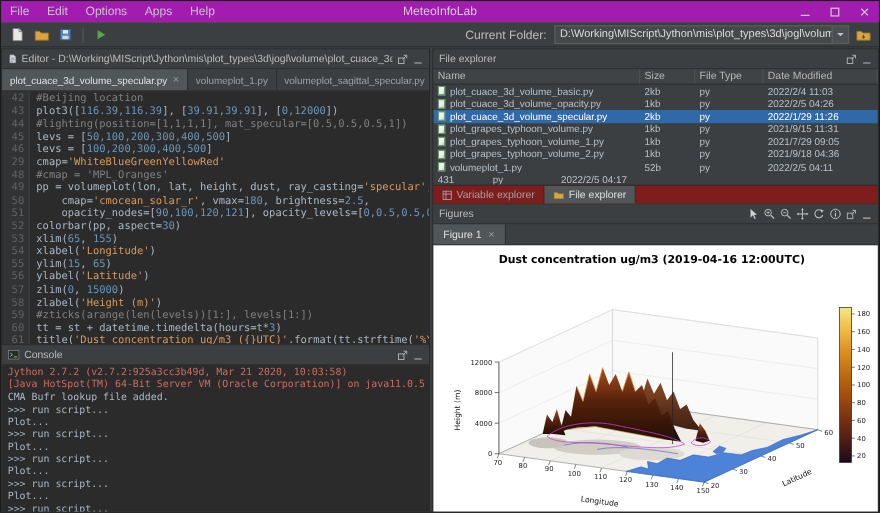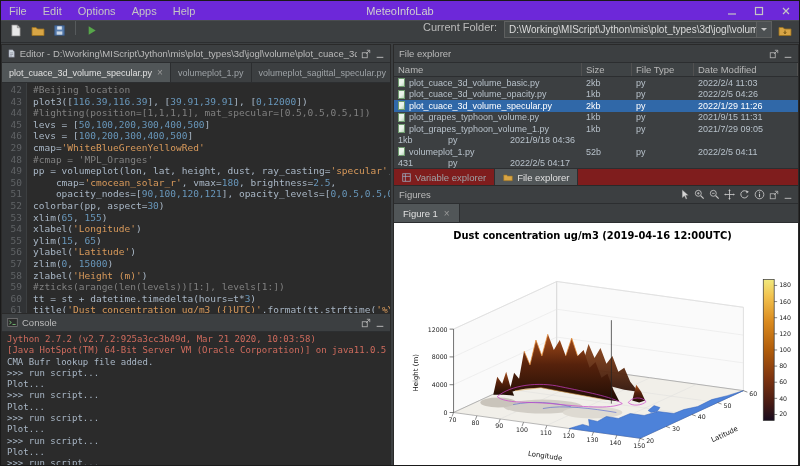--- a/index.html
+++ b/index.html
@@ -1,27 +1,27 @@
 <!DOCTYPE html>
 <html><head>
 <meta charset="utf-8">
 <style>
   * { box-sizing: border-box; margin: 0; padding: 0; }
   body { background:#1e1e1e; font-family:"Liberation Sans",sans-serif; }
   .app { position:relative; width:800px; height:466px; background:#3c3f41; color:#bbbbbb; overflow:hidden; border:1px solid #1a1a1a; }
 
   
-  .menubar { height:19px; display:flex; align-items:center; background:#6d28d9; position:relative; }
+  .menubar { height:19px; display:flex; align-items:center; background:#a21caf; position:relative; }
   .menu-item { padding:0 8px; font-size:11px; color:#c5c5c5; cursor:default; }
   .app-title { position:absolute; left:50%; transform:translateX(-50%); font-size:11px; color:#cfcfcf; }
   .win-controls { margin-left:auto; display:flex; }
   .win-btn { width:27px; height:19px; display:flex; align-items:center; justify-content:center; }
 
   
-  .toolbar { height:23px; display:flex; align-items:flex-start; gap:3px; padding:0 5px; border-top:1px solid #4a4d4f; border-bottom:1px solid #2c2e30; background:#3c3f41; }
+  .toolbar { height:23px; display:flex; align-items:center; gap:3px; padding:0 5px; border-top:1px solid #4a4d4f; border-bottom:1px solid #2c2e30; background:#3c3f41; }
   .tb-btn { width:19px; height:19px; display:flex; align-items:center; justify-content:center; border-radius:2px; }
   .tb-sep { width:1px; height:14px; background:#565a5c; margin:0 3px; }
   .tb-spacer { flex:1; }
   .folder-label { font-size:11px; color:#bbb; margin-right:4px; white-space:nowrap; }
   .folder-combo { width:268px; height:17px; background:#45494a; border:1px solid #5e6060; display:flex; align-items:center; font-size:10px; color:#dcdcdc; }
   .combo-text { flex:1; padding:0 4px; white-space:nowrap; overflow:hidden; }
   .combo-arrow { width:15px; height:100%; background:#4c5052; border-left:1px solid #5e6060; display:flex; align-items:center; justify-content:center; }
   .combo-arrow:after { content:""; border:3.5px solid transparent; border-top-color:#c5c5c5; margin-top:3px; }
 
   
@@ -298,20 +298,24 @@
               <div class="frow">
                 <div class="fc fc-name">
                   <span class="ficon"></span>
                   <span>plot_grapes_typhoon_volume_1.py</span>
                 </div>
                 <div class="fc fc-size">1kb</div>
                 <div class="fc fc-type">py</div>
                 <div class="fc fc-date">2021/7/29 09:05</div>
               </div>
               <div class="frow">
+                <div class="fc fc-name">
+                  <span class="ficon"></span>
+                  <span>plot_grapes_typhoon_volume_2.py</span>
+                </div>
                 <div class="fc fc-size">1kb</div>
                 <div class="fc fc-type">py</div>
                 <div class="fc fc-date">2021/9/18 04:36</div>
               </div>
               <div class="frow">
                 <div class="fc fc-name">
                   <span class="ficon"></span>
                   <span>volumeplot_1.py</span>
                 </div>
                 <div class="fc fc-size">52b</div>

